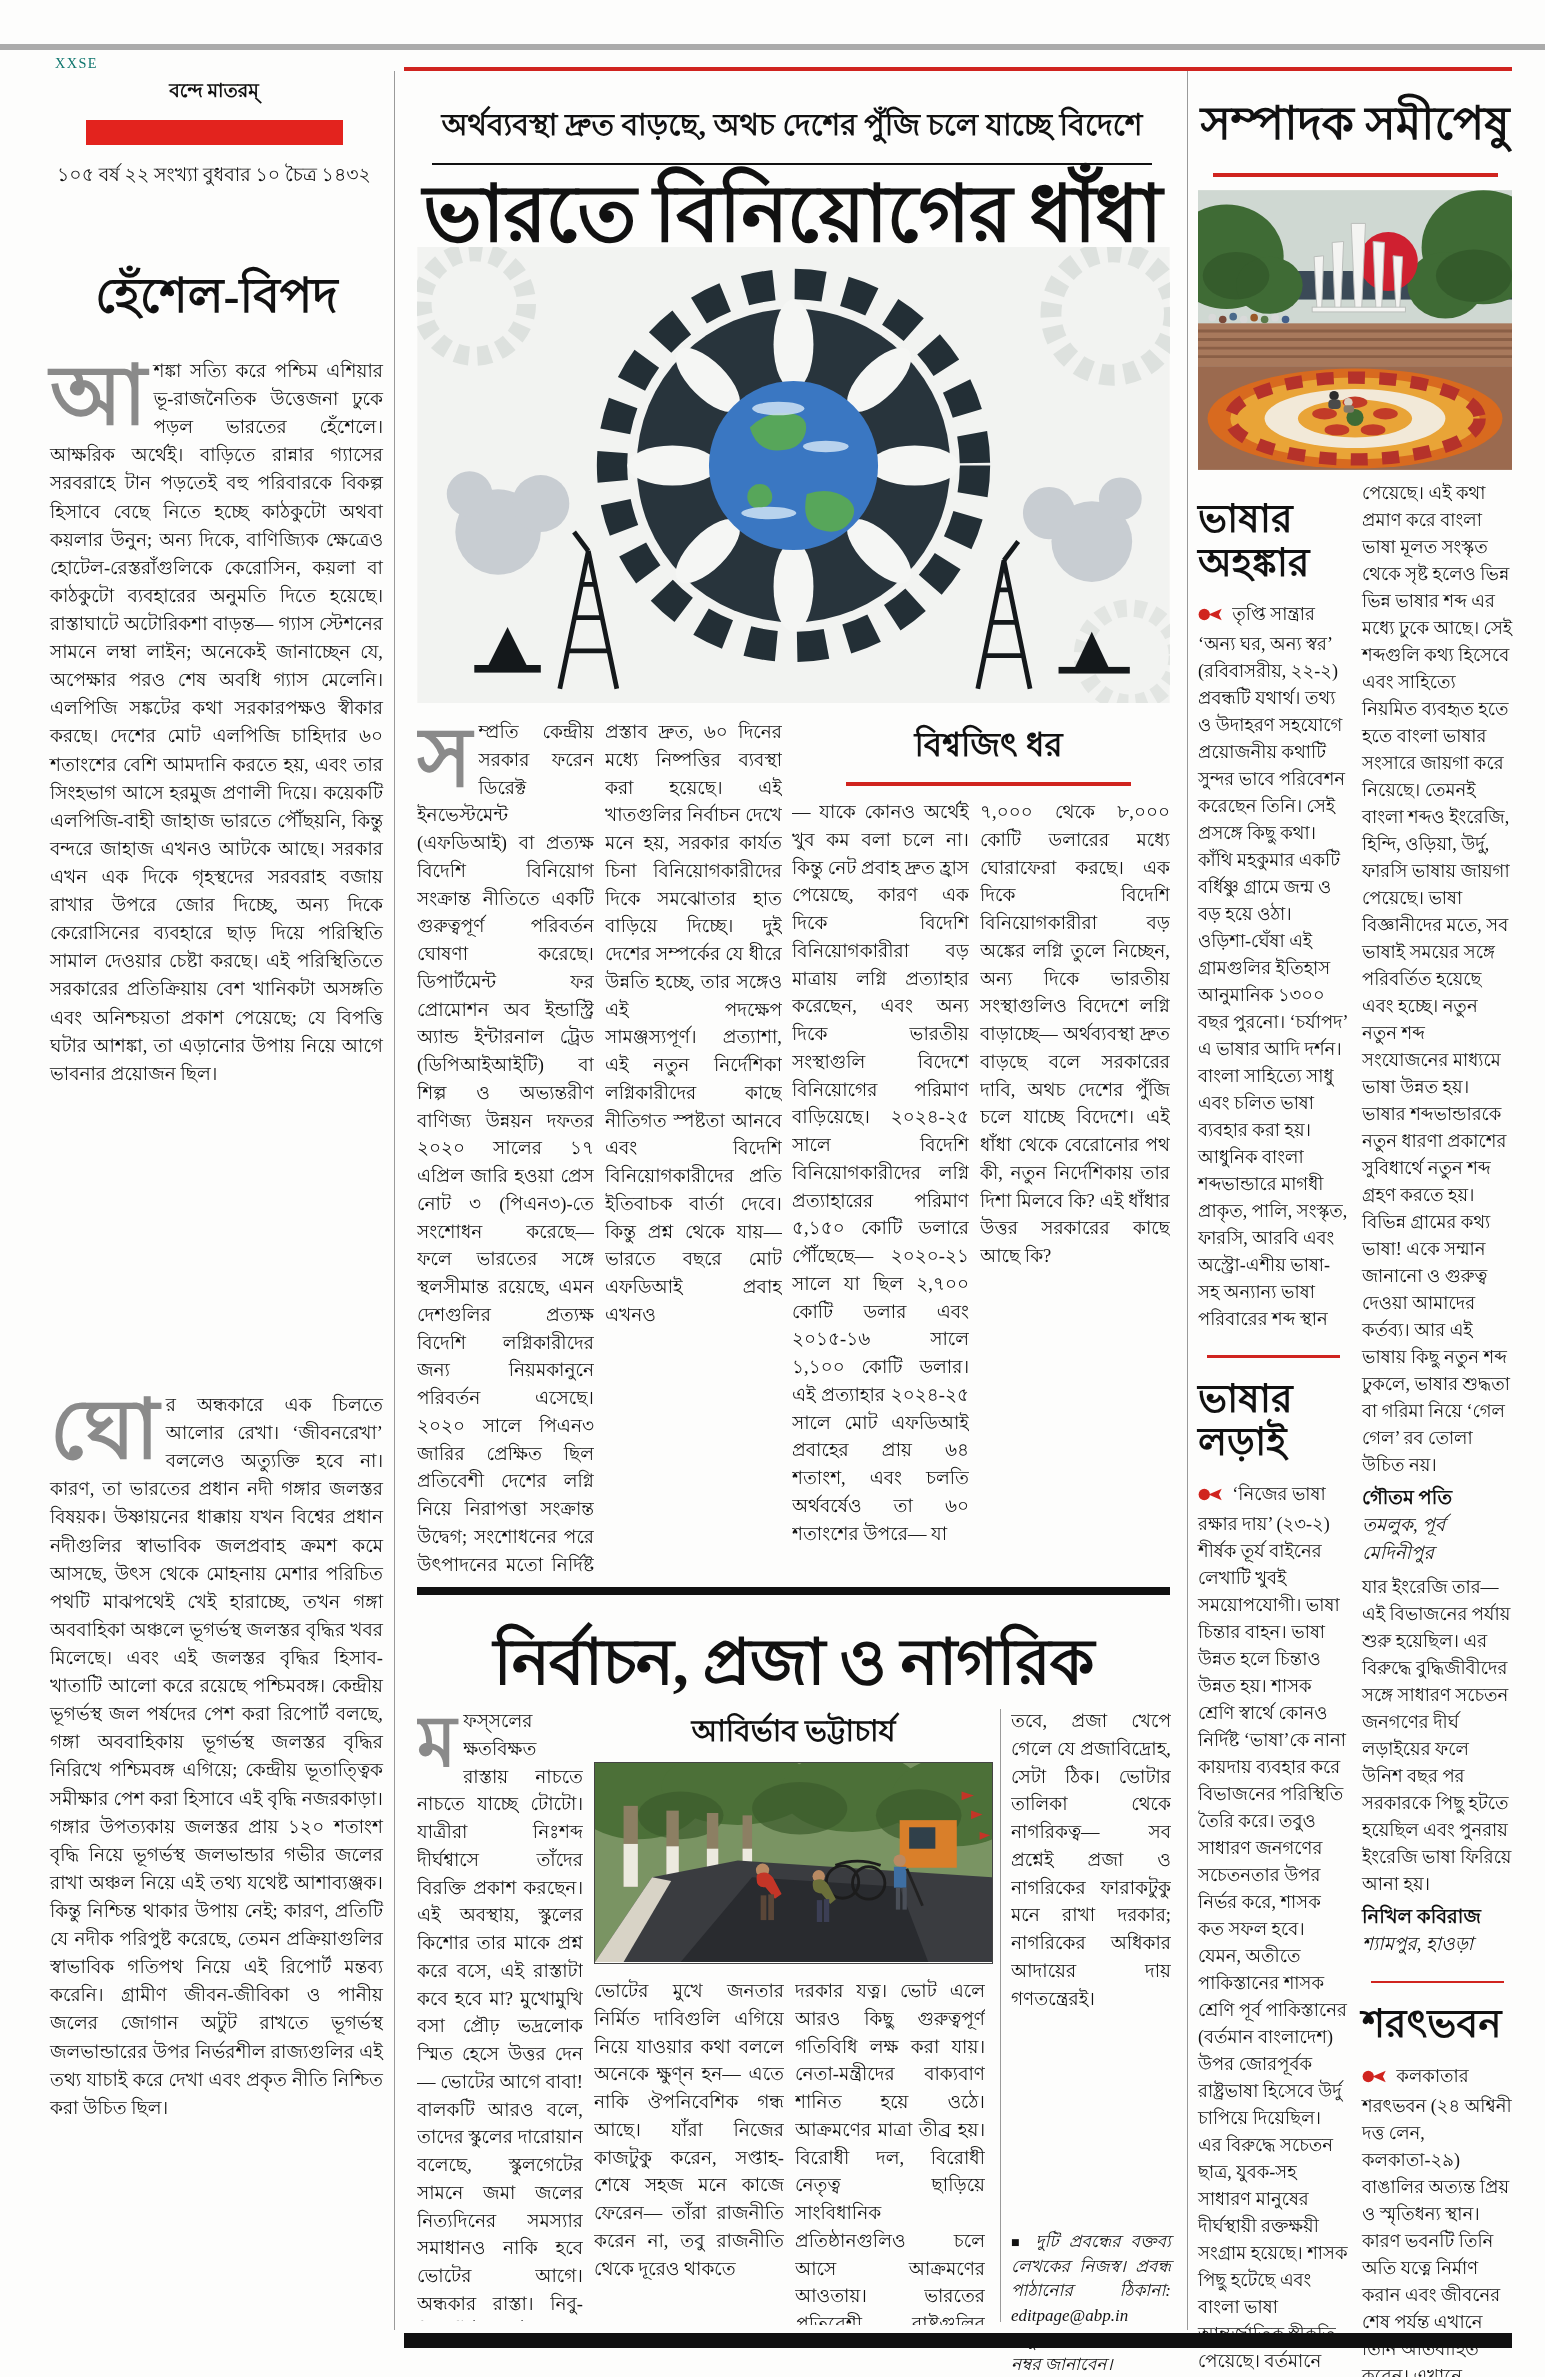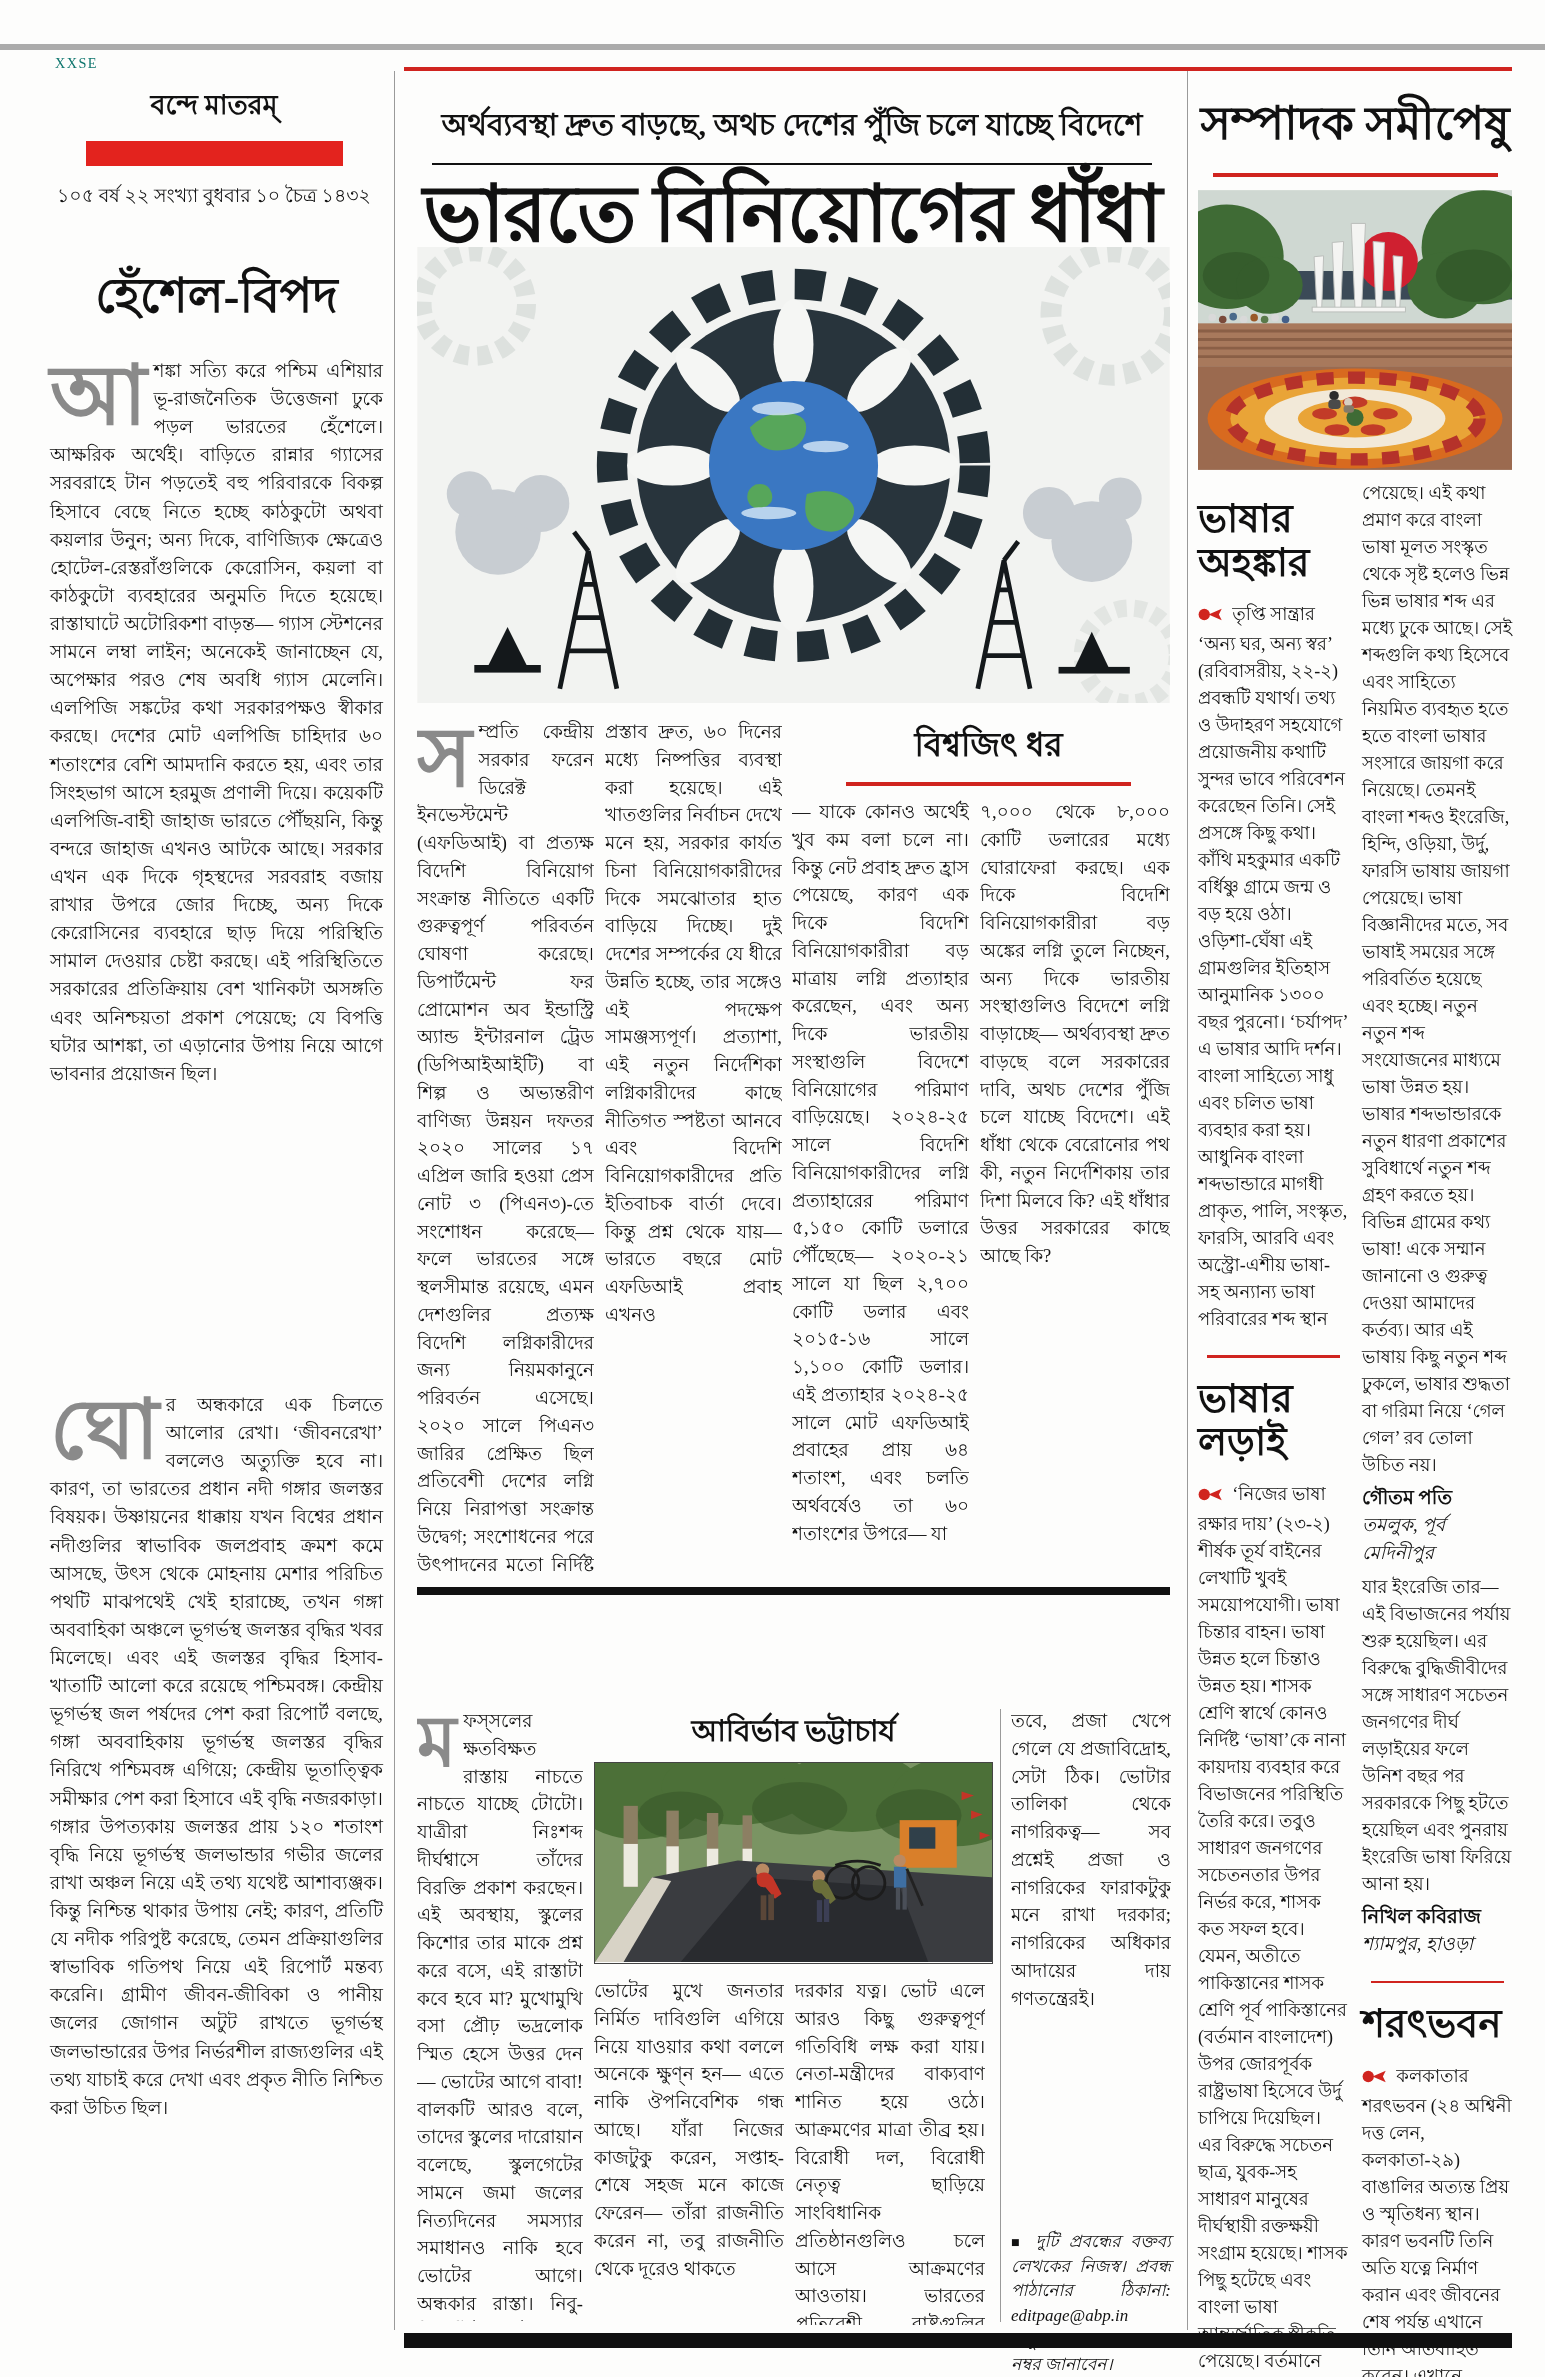--- a/index.html
+++ b/index.html
@@ -3,21 +3,21 @@
 <meta charset="utf-8">
 <style>
   html,body{margin:0;padding:0;background:#e8e8e8;}
   .page{position:relative;width:1545px;height:2389px;background:#fdfdfc;overflow:hidden;
         font-family:"Liberation Serif", "DejaVu Serif", serif;color:#111;}
   .abs{position:absolute;}
   .topband{left:0;top:44px;width:1545px;height:6.2px;background:#ababab;}
   .edition{left:55px;top:55px;font-size:14.3px;letter-spacing:1.4px;color:#0f766e;}
   
   .masthead{left:45px;top:76px;width:338px;text-align:center;}
-  .motto{font-size:27px;font-weight:bold;margin-top:8px;}
+  .motto{font-size:19px;font-weight:bold;}
   .mast-title{font-size:53px;font-weight:bold;letter-spacing:-1px;line-height:1.05;margin-top:3.8px;}
   .mast-redbar{width:257px;height:25px;background:var(--masthead_red,#e3231e);margin:12.4px auto 0;}
   .dateline{font-size:19px;margin-top:14.3px;}
   
   .vrule{width:1px;background:var(--rule_gray,#9a9a9a);}
   .red-toprule{left:404px;top:67px;width:1108px;height:3.8px;background:var(--accent_red,#c9252c);}
   .blackrule{left:417px;top:1587px;width:753px;height:7.6px;background:#111;}
   .bottombar{left:404px;top:2333px;width:1108px;height:15px;background:#111;}
   
   .ed-block{width:333px;}
@@ -170,20 +170,21 @@
 
   <div class="abs col" style="left:417px;top:719px;width:177px;height:861px;">
     <span class="dropcap">স</span><span>ম্প্রতি কেন্দ্রীয় সরকার ফরেন ডিরেক্ট ইনভেস্টমেন্ট (এফডিআই) বা প্রত্যক্ষ বিদেশি বিনিয়োগ সংক্রান্ত নীতিতে একটি গুরুত্বপূর্ণ পরিবর্তন ঘোষণা করেছে। ডিপার্টমেন্ট ফর প্রোমোশন অব ইন্ডাস্ট্রি অ্যান্ড ইন্টারনাল ট্রেড (ডিপিআইআইটি) বা শিল্প ও অভ্যন্তরীণ বাণিজ্য উন্নয়ন দফতর ২০২০ সালের ১৭ এপ্রিল জারি হওয়া প্রেস নোট ৩ (পিএন৩)-তে সংশোধন করেছে— ফলে ভারতের সঙ্গে স্থলসীমান্ত রয়েছে, এমন দেশগুলির প্রত্যক্ষ বিদেশি লগ্নিকারীদের জন্য নিয়মকানুনে পরিবর্তন এসেছে। ২০২০ সালে পিএন৩ জারির প্রেক্ষিত ছিল প্রতিবেশী দেশের লগ্নি নিয়ে নিরাপত্তা সংক্রান্ত উদ্বেগ; সংশোধনের পরে উৎপাদনের মতো নির্দিষ্ট ক্ষেত্রে বিনিয়োগ</span>
   </div>
   <div class="abs col" style="left:605px;top:719px;width:177px;height:861px;">প্রস্তাব দ্রুত, ৬০ দিনের মধ্যে নিষ্পত্তির ব্যবস্থা করা হয়েছে। এই খাতগুলির নির্বাচন দেখে মনে হয়, সরকার কার্যত চিনা বিনিয়োগকারীদের দিকে সমঝোতার হাত বাড়িয়ে দিচ্ছে। দুই দেশের সম্পর্কের যে ধীরে উন্নতি হচ্ছে, তার সঙ্গেও এই পদক্ষেপ সামঞ্জস্যপূর্ণ। প্রত্যাশা, এই নতুন নির্দেশিকা লগ্নিকারীদের কাছে নীতিগত স্পষ্টতা আনবে এবং বিদেশি বিনিয়োগকারীদের প্রতি ইতিবাচক বার্তা দেবে। কিন্তু প্রশ্ন থেকে যায়— ভারতে বছরে মোট এফডিআই প্রবাহ এখনও</div>
   <div class="abs col" style="left:792px;top:799px;width:177px;height:782px;">— যাকে কোনও অর্থেই খুব কম বলা চলে না। কিন্তু নেট প্রবাহ দ্রুত হ্রাস পেয়েছে, কারণ এক দিকে বিদেশি বিনিয়োগকারীরা বড় মাত্রায় লগ্নি প্রত্যাহার করেছেন, এবং অন্য দিকে ভারতীয় সংস্থাগুলি বিদেশে বিনিয়োগের পরিমাণ বাড়িয়েছে। ২০২৪-২৫ সালে বিদেশি বিনিয়োগকারীদের লগ্নি প্রত্যাহারের পরিমাণ ৫,১৫০ কোটি ডলারে পৌঁছেছে— ২০২০-২১ সালে যা ছিল ২,৭০০ কোটি ডলার এবং ২০১৫-১৬ সালে ১,১০০ কোটি ডলার। এই প্রত্যাহার ২০২৪-২৫ সালে মোট এফডিআই প্রবাহের প্রায় ৬৪ শতাংশ, এবং চলতি অর্থবর্ষেও তা ৬০ শতাংশের উপরে— যা</div>
   <div class="abs col" style="left:980px;top:799px;width:190px;height:782px;">৭,০০০ থেকে ৮,০০০ কোটি ডলারের মধ্যে ঘোরাফেরা করছে। এক দিকে বিদেশি বিনিয়োগকারীরা বড় অঙ্কের লগ্নি তুলে নিচ্ছেন, অন্য দিকে ভারতীয় সংস্থাগুলিও বিদেশে লগ্নি বাড়াচ্ছে— অর্থব্যবস্থা দ্রুত বাড়ছে বলে সরকারের দাবি, অথচ দেশের পুঁজি চলে যাচ্ছে বিদেশে। এই ধাঁধা থেকে বেরোনোর পথ কী, নতুন নির্দেশিকায় তার দিশা মিলবে কি? এই ধাঁধার উত্তর সরকারের কাছে আছে কি?</div>
 
   <div class="abs blackrule"></div>
 
+  <div class="abs headline2">নির্বাচন, প্রজা ও নাগরিক</div>
 
   <div class="abs" style="left:594px;top:1708px;width:399px;">
     <div class="byline" style="font-size:29.5px;">আবির্ভাব ভট্টাচার্য</div>
     <div class="byline-rule" style="width:247px;height:3.8px;"></div>
   </div>
 
   <div class="abs photo-frame" style="left:594px;top:1762px;width:399px;height:202px;">
     <svg width="397" height="199" viewBox="0 0 834 418">
       <rect width="834" height="418" fill="#7a9463"></rect>
       <g fill="#4c7038">

